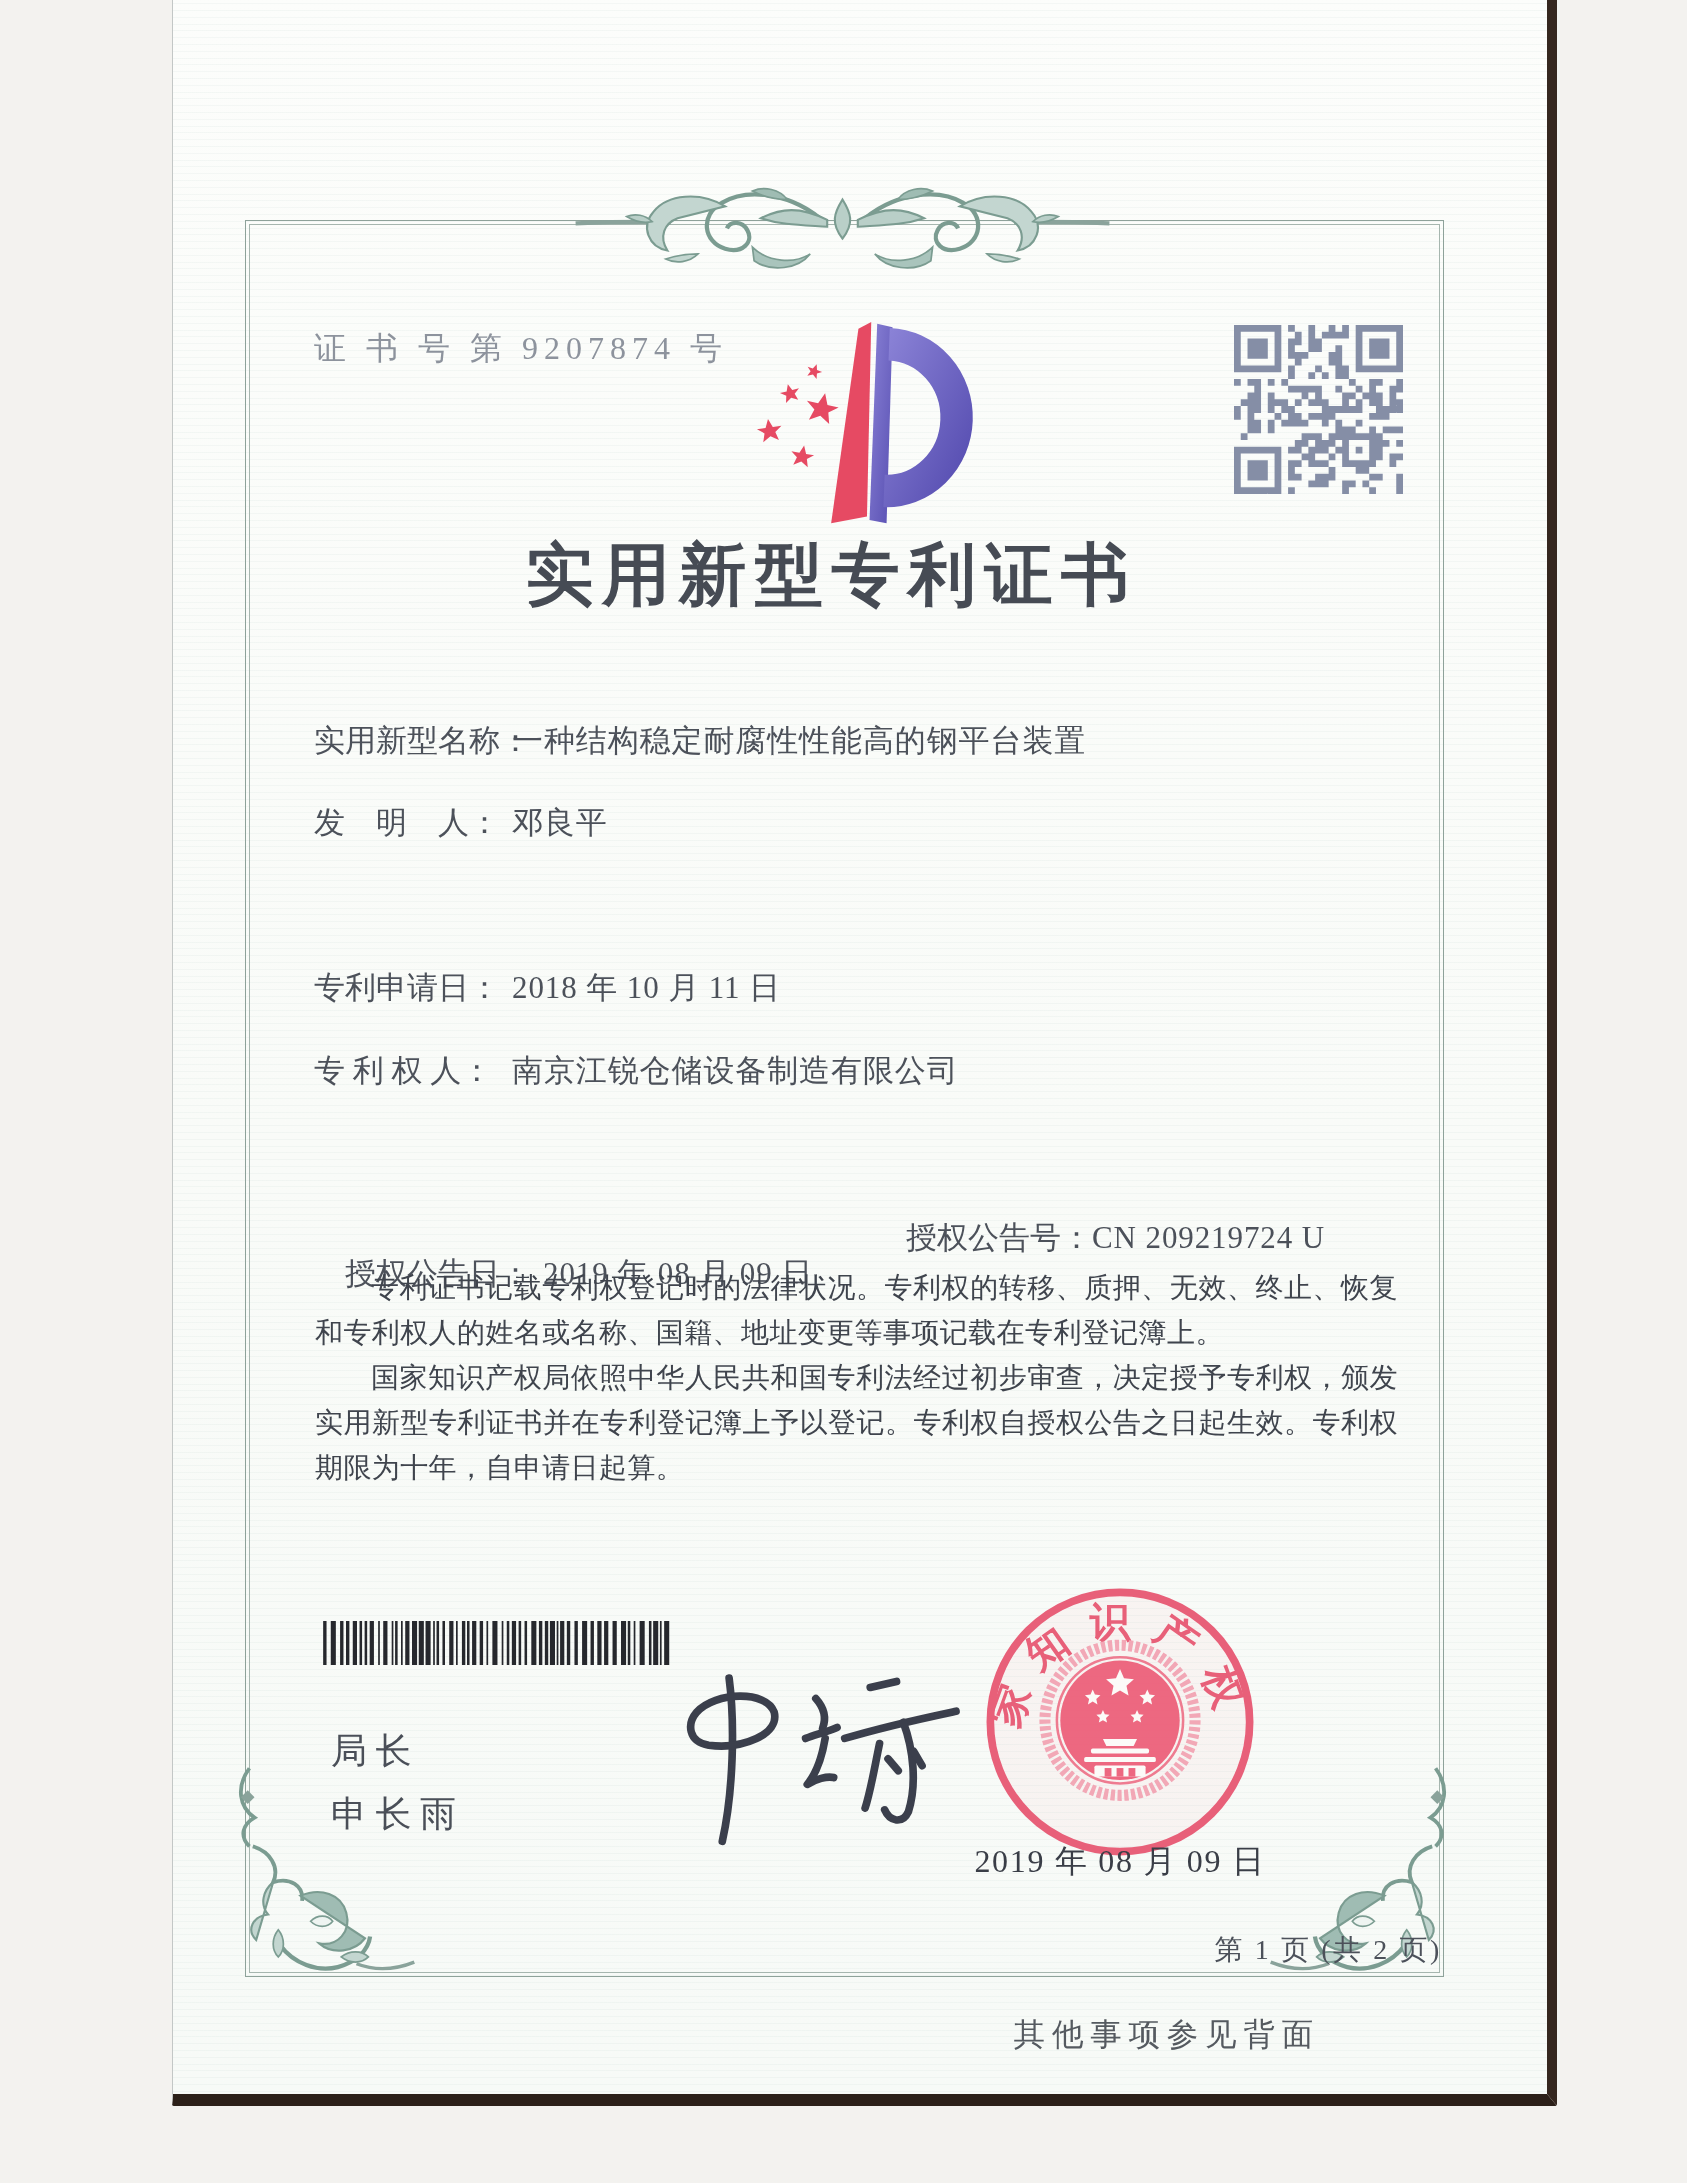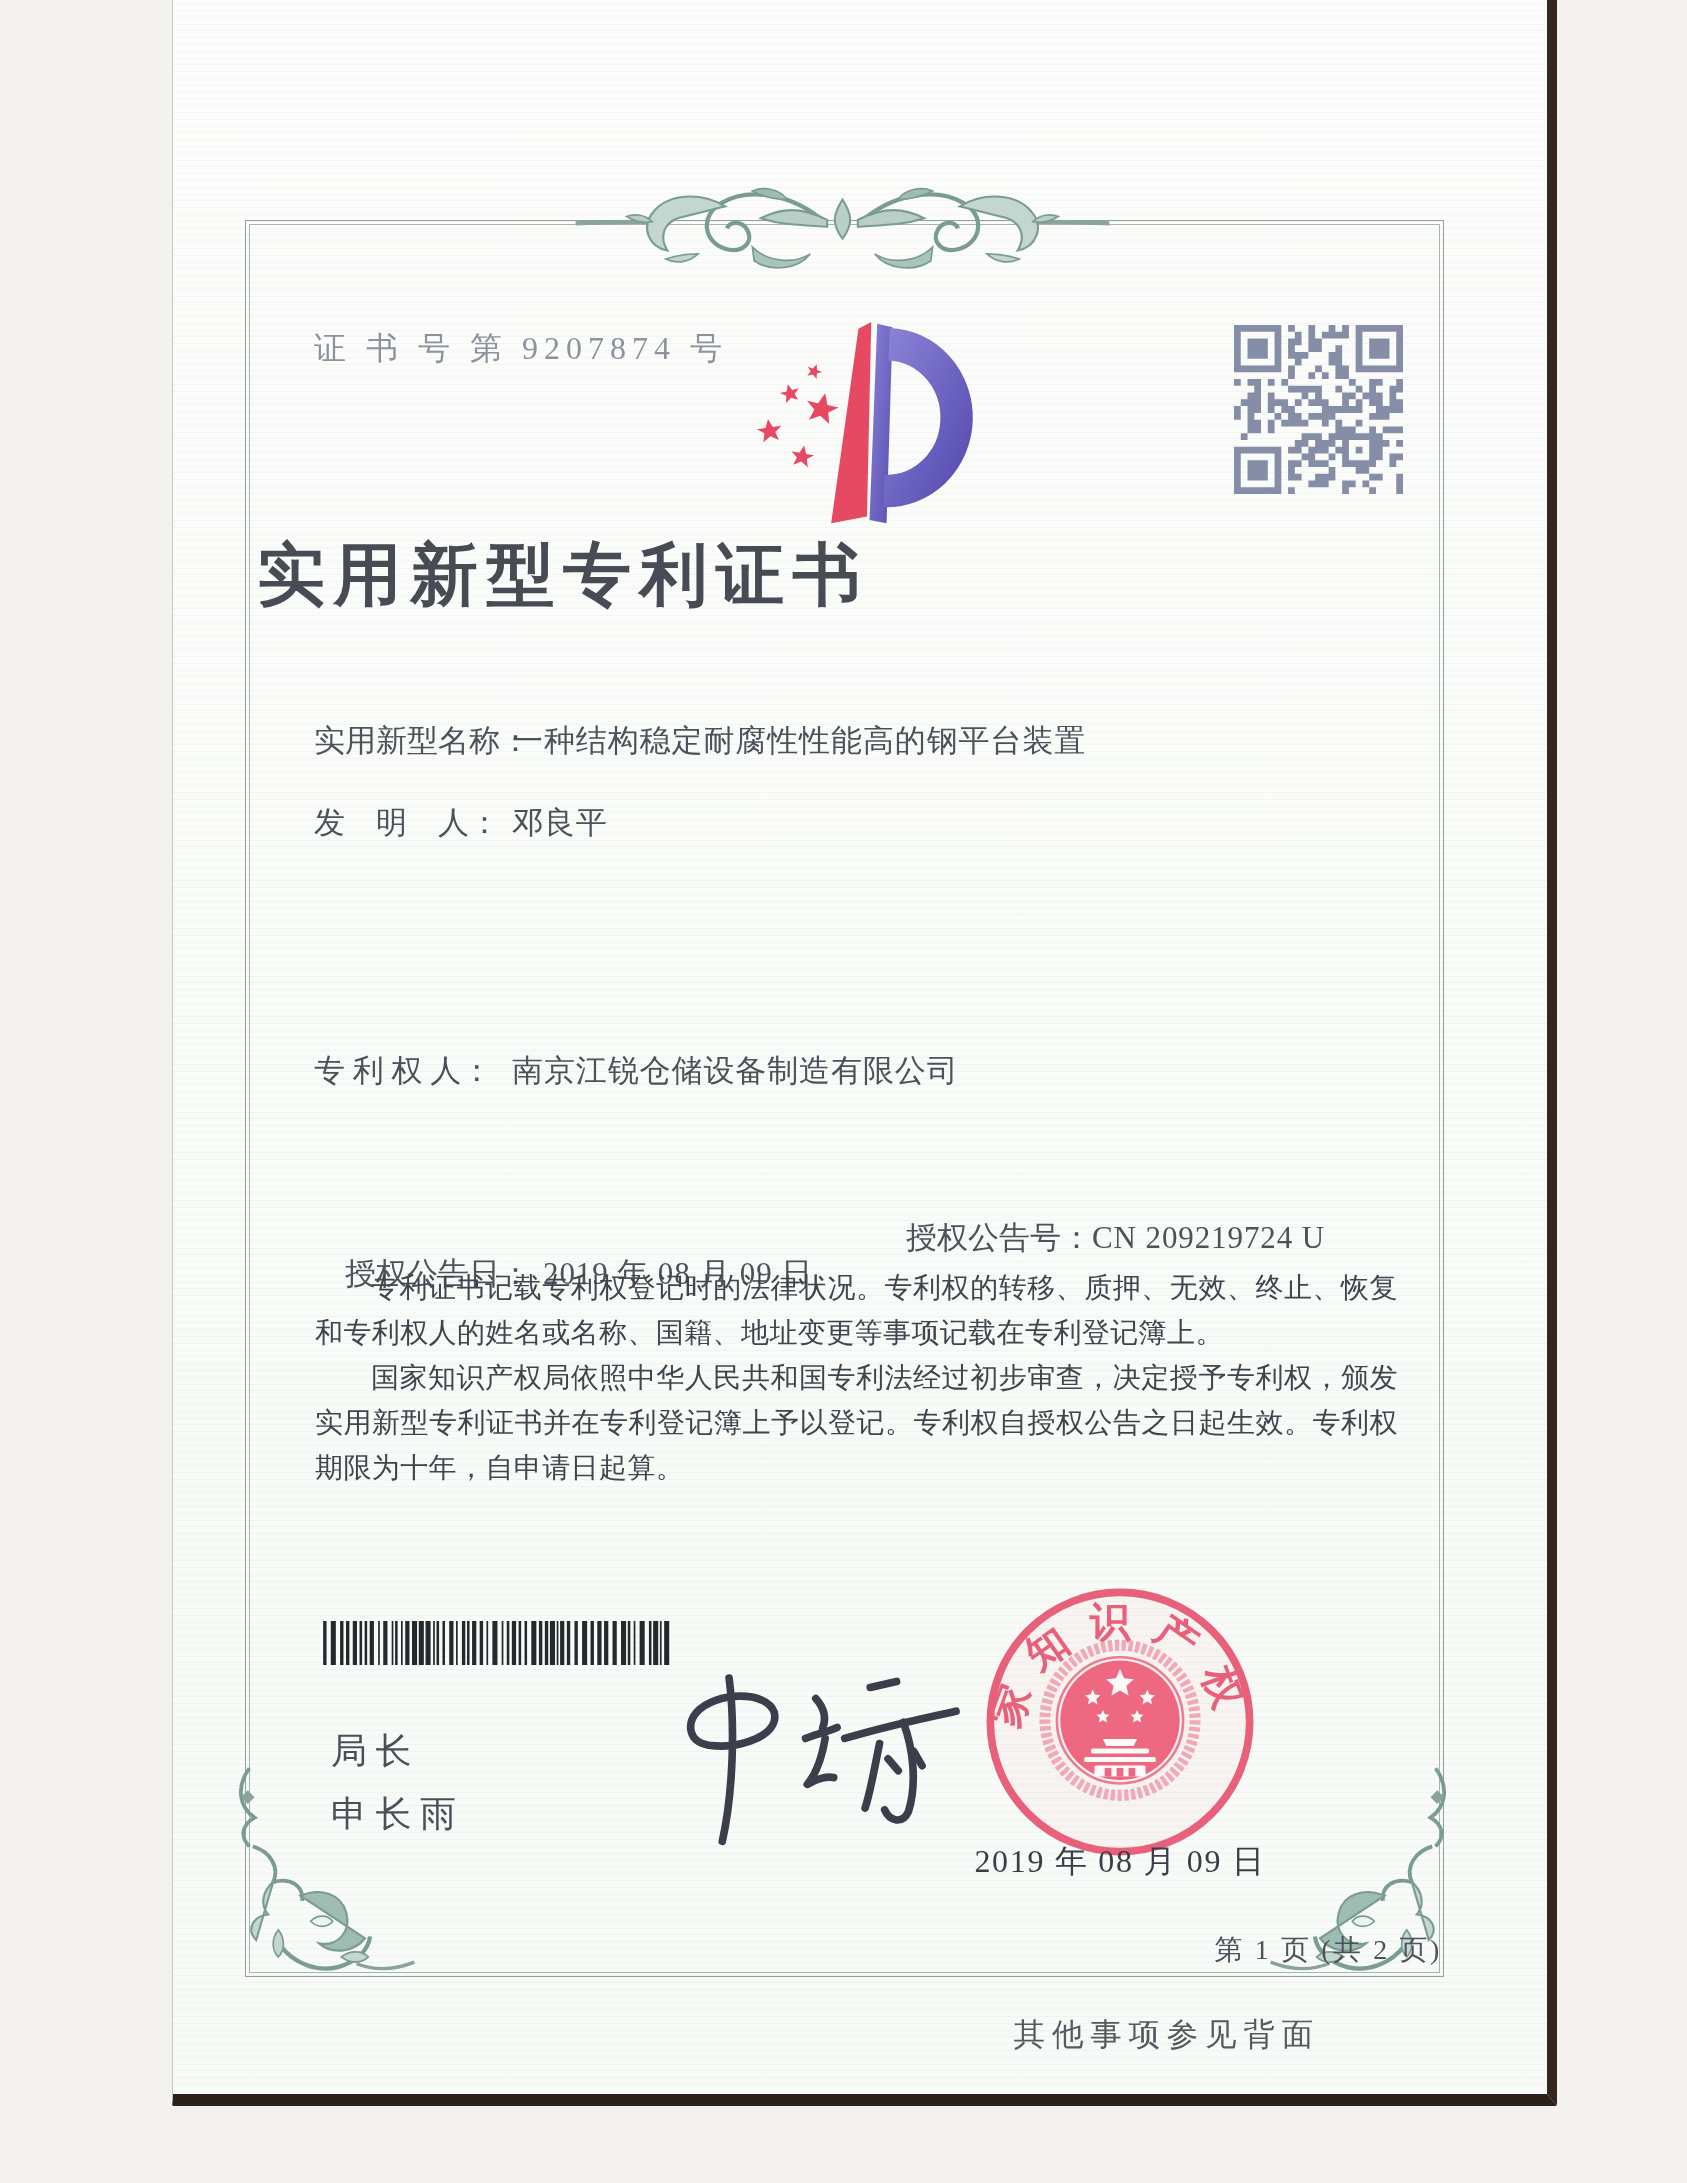--- a/index.html
+++ b/index.html
@@ -30,21 +30,21 @@
   .frame::after{
     content:"";position:absolute;inset:3.4px;border:0.9px solid #a6b6af;
   }
   .ornament{position:absolute;pointer-events:none;}
   
   .certno{
     position:absolute;left:141px;top:351px;font-size:32px;color:#8d939d;
     letter-spacing:6px;
   }
   .title{
-    position:absolute;left:84px;top:562px;width:1197px;text-align:left;
+    position:absolute;left:60px;top:562px;width:1197px;text-align:center;
     font-size:68px;font-weight:700;color:#464b54;letter-spacing:8.5px;line-height:1.1;
   }
   .row{position:absolute;left:141px;font-size:31px;color:#4c515a;white-space:pre;}
   .row .lbl{display:inline-block;width:198px;white-space:pre;}
   .row .val{letter-spacing:0.9px;}
   .grant2{position:absolute;left:592px;top:0;}
   .paras{
     position:absolute;left:142px;top:1289px;width:1083px;
     font-size:28px;line-height:45px;color:#3f444d;text-align:justify;letter-spacing:0.4px;
   }
@@ -139,20 +139,21 @@
   </svg>
 
   <svg class="ornament" id="qr" style="left:1061px;top:349px;" width="169" height="169" viewBox="0 0 200 200">
       <path d="M0,0h8v8h-8zM8,0h8v8h-8zM16,0h8v8h-8zM24,0h8v8h-8zM32,0h8v8h-8zM40,0h8v8h-8zM48,0h8v8h-8zM64,0h8v8h-8zM88,0h8v8h-8zM112,0h8v8h-8zM128,0h8v8h-8zM144,0h8v8h-8zM152,0h8v8h-8zM160,0h8v8h-8zM168,0h8v8h-8zM176,0h8v8h-8zM184,0h8v8h-8zM192,0h8v8h-8zM0,8h8v8h-8zM48,8h8v8h-8zM72,8h8v8h-8zM88,8h8v8h-8zM104,8h8v8h-8zM112,8h8v8h-8zM120,8h8v8h-8zM128,8h8v8h-8zM144,8h8v8h-8zM192,8h8v8h-8zM0,16h8v8h-8zM16,16h8v8h-8zM24,16h8v8h-8zM32,16h8v8h-8zM48,16h8v8h-8zM64,16h8v8h-8zM72,16h8v8h-8zM88,16h8v8h-8zM96,16h8v8h-8zM144,16h8v8h-8zM160,16h8v8h-8zM168,16h8v8h-8zM176,16h8v8h-8zM192,16h8v8h-8zM0,24h8v8h-8zM16,24h8v8h-8zM24,24h8v8h-8zM32,24h8v8h-8zM48,24h8v8h-8zM64,24h8v8h-8zM88,24h8v8h-8zM96,24h8v8h-8zM120,24h8v8h-8zM144,24h8v8h-8zM160,24h8v8h-8zM168,24h8v8h-8zM176,24h8v8h-8zM192,24h8v8h-8zM0,32h8v8h-8zM16,32h8v8h-8zM24,32h8v8h-8zM32,32h8v8h-8zM48,32h8v8h-8zM64,32h8v8h-8zM72,32h8v8h-8zM80,32h8v8h-8zM112,32h8v8h-8zM120,32h8v8h-8zM144,32h8v8h-8zM160,32h8v8h-8zM168,32h8v8h-8zM176,32h8v8h-8zM192,32h8v8h-8zM0,40h8v8h-8zM48,40h8v8h-8zM72,40h8v8h-8zM112,40h8v8h-8zM120,40h8v8h-8zM144,40h8v8h-8zM192,40h8v8h-8zM0,48h8v8h-8zM8,48h8v8h-8zM16,48h8v8h-8zM24,48h8v8h-8zM32,48h8v8h-8zM40,48h8v8h-8zM48,48h8v8h-8zM64,48h8v8h-8zM96,48h8v8h-8zM120,48h8v8h-8zM128,48h8v8h-8zM144,48h8v8h-8zM152,48h8v8h-8zM160,48h8v8h-8zM168,48h8v8h-8zM176,48h8v8h-8zM184,48h8v8h-8zM192,48h8v8h-8zM64,56h8v8h-8zM88,56h8v8h-8zM104,56h8v8h-8zM120,56h8v8h-8zM128,56h8v8h-8zM0,64h8v8h-8zM16,64h8v8h-8zM24,64h8v8h-8zM40,64h8v8h-8zM56,64h8v8h-8zM136,64h8v8h-8zM160,64h8v8h-8zM168,64h8v8h-8zM192,64h8v8h-8zM24,72h8v8h-8zM64,72h8v8h-8zM72,72h8v8h-8zM80,72h8v8h-8zM88,72h8v8h-8zM96,72h8v8h-8zM120,72h8v8h-8zM144,72h8v8h-8zM160,72h8v8h-8zM184,72h8v8h-8zM192,72h8v8h-8zM16,80h8v8h-8zM24,80h8v8h-8zM40,80h8v8h-8zM80,80h8v8h-8zM96,80h8v8h-8zM128,80h8v8h-8zM136,80h8v8h-8zM152,80h8v8h-8zM160,80h8v8h-8zM168,80h8v8h-8zM184,80h8v8h-8zM8,88h8v8h-8zM16,88h8v8h-8zM24,88h8v8h-8zM40,88h8v8h-8zM48,88h8v8h-8zM56,88h8v8h-8zM72,88h8v8h-8zM88,88h8v8h-8zM96,88h8v8h-8zM104,88h8v8h-8zM128,88h8v8h-8zM144,88h8v8h-8zM160,88h8v8h-8zM168,88h8v8h-8zM184,88h8v8h-8zM192,88h8v8h-8zM0,96h8v8h-8zM16,96h8v8h-8zM24,96h8v8h-8zM40,96h8v8h-8zM56,96h8v8h-8zM64,96h8v8h-8zM104,96h8v8h-8zM112,96h8v8h-8zM120,96h8v8h-8zM128,96h8v8h-8zM136,96h8v8h-8zM144,96h8v8h-8zM168,96h8v8h-8zM176,96h8v8h-8zM184,96h8v8h-8zM192,96h8v8h-8zM0,104h8v8h-8zM16,104h8v8h-8zM48,104h8v8h-8zM64,104h8v8h-8zM72,104h8v8h-8zM88,104h8v8h-8zM96,104h8v8h-8zM104,104h8v8h-8zM112,104h8v8h-8zM160,104h8v8h-8zM168,104h8v8h-8zM176,104h8v8h-8zM16,112h8v8h-8zM24,112h8v8h-8zM40,112h8v8h-8zM56,112h8v8h-8zM64,112h8v8h-8zM72,112h8v8h-8zM80,112h8v8h-8zM104,112h8v8h-8zM120,112h8v8h-8zM144,112h8v8h-8zM16,120h8v8h-8zM24,120h8v8h-8zM40,120h8v8h-8zM120,120h8v8h-8zM128,120h8v8h-8zM136,120h8v8h-8zM160,120h8v8h-8zM176,120h8v8h-8zM184,120h8v8h-8zM192,120h8v8h-8zM8,128h8v8h-8zM80,128h8v8h-8zM88,128h8v8h-8zM96,128h8v8h-8zM112,128h8v8h-8zM120,128h8v8h-8zM128,128h8v8h-8zM136,128h8v8h-8zM144,128h8v8h-8zM152,128h8v8h-8zM160,128h8v8h-8zM168,128h8v8h-8zM72,136h8v8h-8zM80,136h8v8h-8zM96,136h8v8h-8zM104,136h8v8h-8zM112,136h8v8h-8zM128,136h8v8h-8zM160,136h8v8h-8zM168,136h8v8h-8zM176,136h8v8h-8zM192,136h8v8h-8zM0,144h8v8h-8zM8,144h8v8h-8zM16,144h8v8h-8zM24,144h8v8h-8zM32,144h8v8h-8zM40,144h8v8h-8zM48,144h8v8h-8zM64,144h8v8h-8zM72,144h8v8h-8zM88,144h8v8h-8zM96,144h8v8h-8zM104,144h8v8h-8zM120,144h8v8h-8zM128,144h8v8h-8zM144,144h8v8h-8zM160,144h8v8h-8zM168,144h8v8h-8zM0,152h8v8h-8zM48,152h8v8h-8zM80,152h8v8h-8zM88,152h8v8h-8zM112,152h8v8h-8zM128,152h8v8h-8zM160,152h8v8h-8zM168,152h8v8h-8zM184,152h8v8h-8zM192,152h8v8h-8zM0,160h8v8h-8zM16,160h8v8h-8zM24,160h8v8h-8zM32,160h8v8h-8zM48,160h8v8h-8zM64,160h8v8h-8zM72,160h8v8h-8zM88,160h8v8h-8zM96,160h8v8h-8zM104,160h8v8h-8zM128,160h8v8h-8zM136,160h8v8h-8zM144,160h8v8h-8zM152,160h8v8h-8zM160,160h8v8h-8zM184,160h8v8h-8zM0,168h8v8h-8zM16,168h8v8h-8zM24,168h8v8h-8zM32,168h8v8h-8zM48,168h8v8h-8zM64,168h8v8h-8zM112,168h8v8h-8zM144,168h8v8h-8zM152,168h8v8h-8zM0,176h8v8h-8zM16,176h8v8h-8zM24,176h8v8h-8zM32,176h8v8h-8zM48,176h8v8h-8zM64,176h8v8h-8zM72,176h8v8h-8zM96,176h8v8h-8zM104,176h8v8h-8zM112,176h8v8h-8zM160,176h8v8h-8zM168,176h8v8h-8zM192,176h8v8h-8zM0,184h8v8h-8zM48,184h8v8h-8zM88,184h8v8h-8zM96,184h8v8h-8zM104,184h8v8h-8zM128,184h8v8h-8zM136,184h8v8h-8zM152,184h8v8h-8zM192,184h8v8h-8zM0,192h8v8h-8zM8,192h8v8h-8zM16,192h8v8h-8zM24,192h8v8h-8zM32,192h8v8h-8zM40,192h8v8h-8zM48,192h8v8h-8zM64,192h8v8h-8zM128,192h8v8h-8zM160,192h8v8h-8zM192,192h8v8h-8z" fill="#858ea6"></path>
     </svg>
 
   <div class="title">实用新型专利证书</div>
 
   <div class="row" style="top:744px"><span class="lbl">实用新型名称：</span><span class="val">一种结构稳定耐腐性性能高的钢平台装置</span></div>
   <div class="row" style="top:826px"><span class="lbl">发　明　人：</span><span class="val">邓良平</span></div>
+  <div class="row" style="top:991px"><span class="lbl">专利申请日：</span><span class="val">2018 年 10 月 11 日</span></div>
   <div class="row" style="top:1074px"><span class="lbl">专 利 权 人：</span><span class="val">南京江锐仓储设备制造有限公司</span></div>
 
   <div class="row" style="top:1241px">
     <span class="lbl">授权公告日：</span><span class="val">2019 年 08 月 09 日</span>
     <span class="grant2"><span>授权公告号：</span><span class="val">CN 209219724 U</span></span>
   </div>
 
   <div class="paras">
     <p>专利证书记载专利权登记时的法律状况。专利权的转移、质押、无效、终止、恢复和专利权人的姓名或名称、国籍、地址变更等事项记载在专利登记簿上。</p>
     <p>国家知识产权局依照中华人民共和国专利法经过初步审查，决定授予专利权，颁发实用新型专利证书并在专利登记簿上予以登记。专利权自授权公告之日起生效。专利权期限为十年，自申请日起算。</p>

